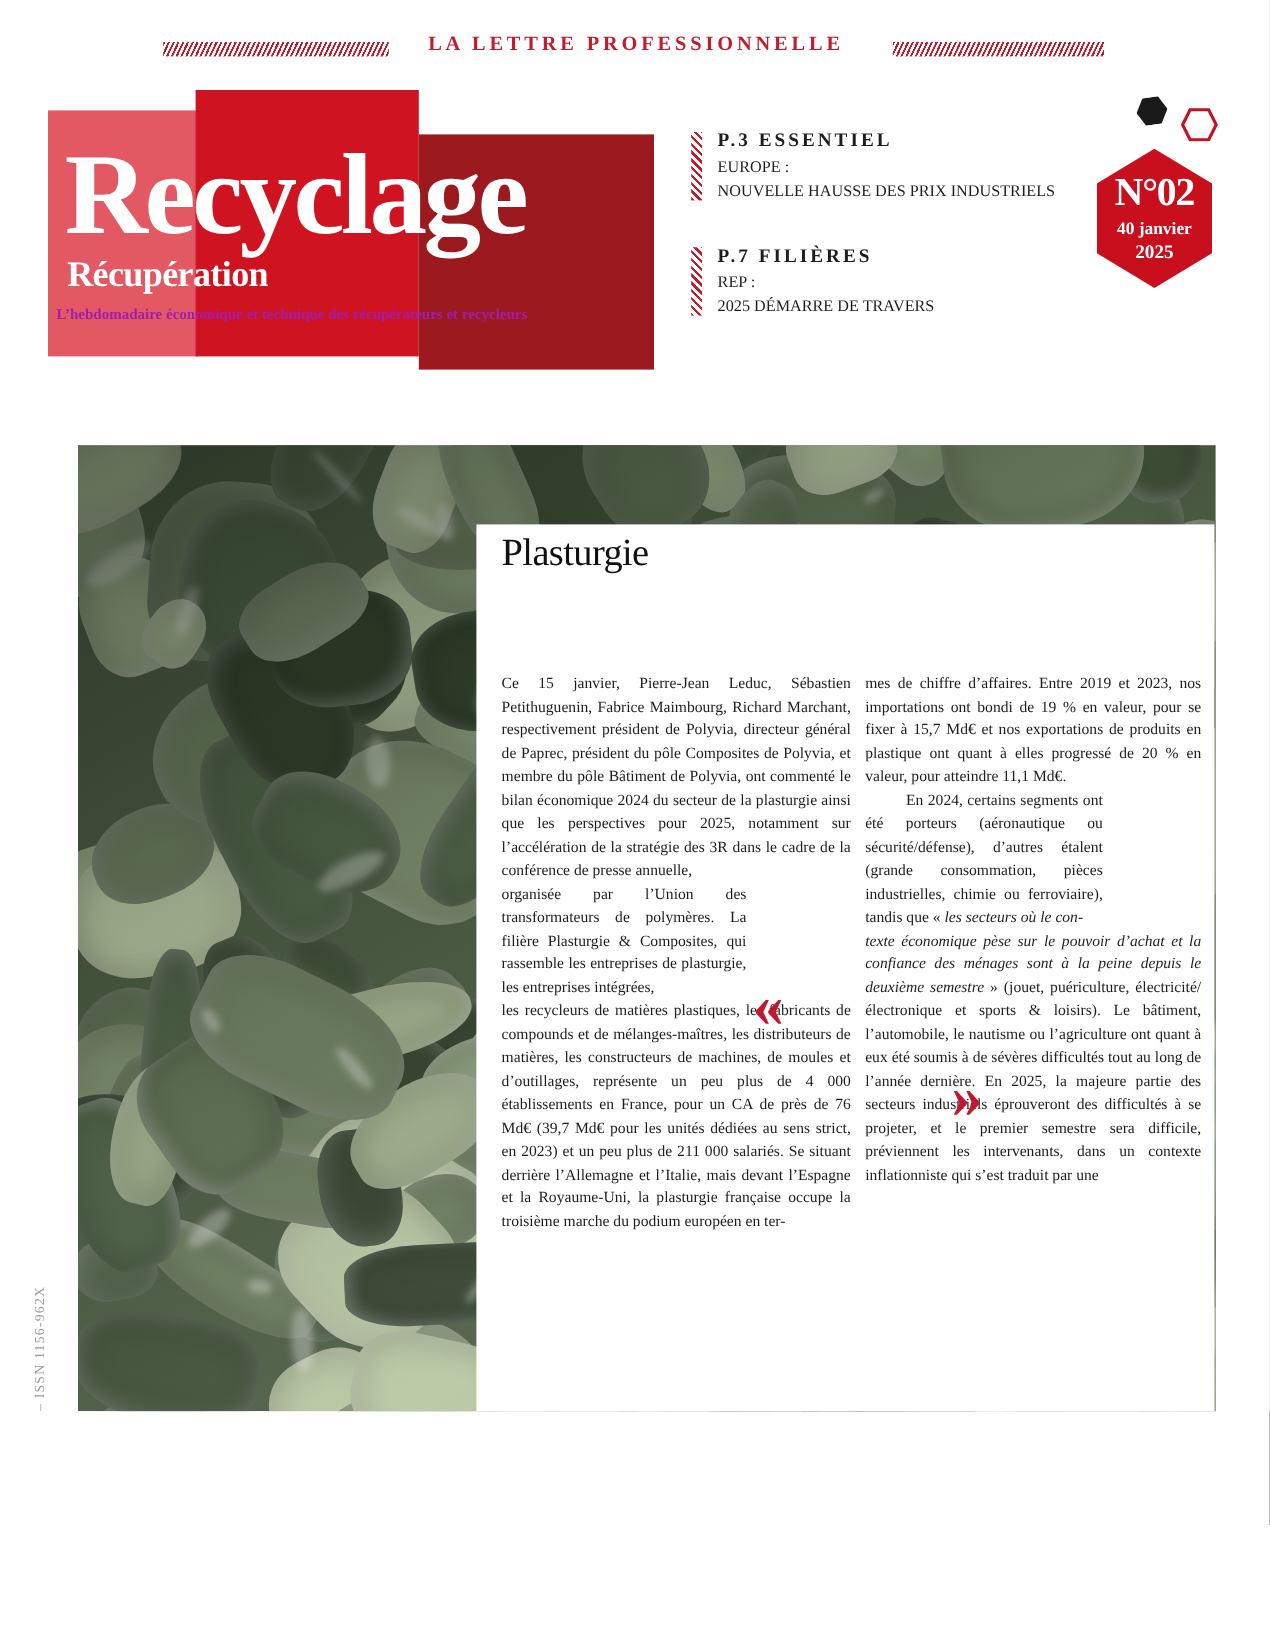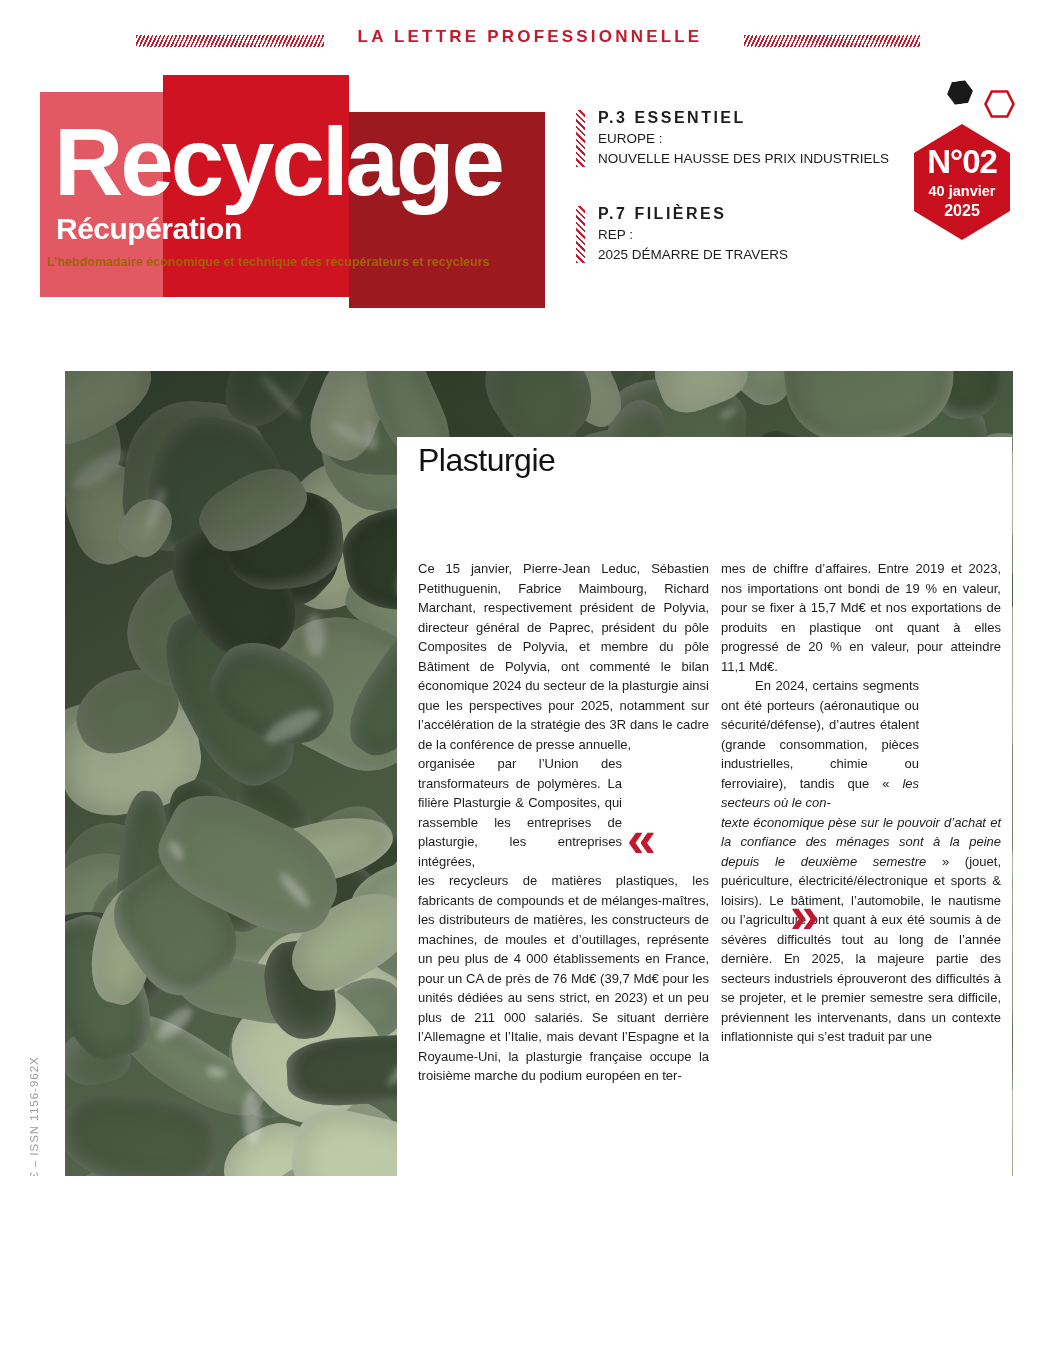--- a/index.html
+++ b/index.html
@@ -1,36 +1,36 @@
 <!DOCTYPE html>
 <html><head>
 <meta charset="utf-8">
 <title>Recyclage Récupération</title>
 <style>
   html,body{margin:0;padding:0;background:#fff;}
   .page{position:relative;width:1058px;height:1176px;background:#fff;overflow:hidden;
-        font-family:Liberation Sans, sans-serif;}
+        font-family:Liberation Serif, serif;}
 
   
   .hatch-strip{position:absolute;height:12px;
      background:repeating-linear-gradient(115deg,#c41a2b 0,#c41a2b 1.6px,#fff 1.6px,#fff 3.6px);}
   .strip-left{left:136px;top:35px;width:188px;}
   .strip-right{left:744px;top:35px;width:176px;}
   .kicker{position:absolute;left:300px;top:27px;width:460px;text-align:center;
      color:#c41a2b;font-size:17px;font-weight:700;letter-spacing:3.2px;}
 
   .logo-sq{position:absolute;}
   .sq-light{left:40px;top:92px;width:125px;height:205px;background:#e25964;}
   .sq-bright{left:163px;top:75px;width:186px;height:222px;background:#d01320;}
   .sq-dark{left:349px;top:112px;width:196px;height:196px;background:#9c1a1f;}
   .logo-title{position:absolute;left:54px;top:114px;color:#fff;font-size:96px;font-weight:700;
      letter-spacing:-3px;line-height:1;white-space:nowrap;}
   .logo-subtitle{position:absolute;left:56px;top:214px;color:#fff;font-size:30px;font-weight:700;
      letter-spacing:-0.5px;line-height:1;}
-  .logo-tagline{position:absolute;left:47px;top:256px;color:#a16207;font-size:12.5px;font-weight:700;
+  .logo-tagline{position:absolute;left:47px;top:256px;color:#a21caf;font-size:12.5px;font-weight:700;
      letter-spacing:0;line-height:1.1;white-space:nowrap;}
 
   
   .toc-item{position:absolute;left:576px;display:flex;}
   .toc-1{top:110px;} .toc-2{top:206px;}
   .toc-bar{width:9px;height:57px;margin-right:13px;
      background:repeating-linear-gradient(45deg,#c41a2b 0,#c41a2b 2px,#fff 2px,#fff 4.6px);}
   .toc-label{font-size:16px;font-weight:700;letter-spacing:2.5px;color:#1d1d1b;line-height:1;}
   .toc-topic{font-size:13.5px;color:#1d1d1b;margin-top:6px;line-height:1;}
   .toc-headline{font-size:13.5px;color:#1d1d1b;margin-top:6px;line-height:1;white-space:nowrap;}

